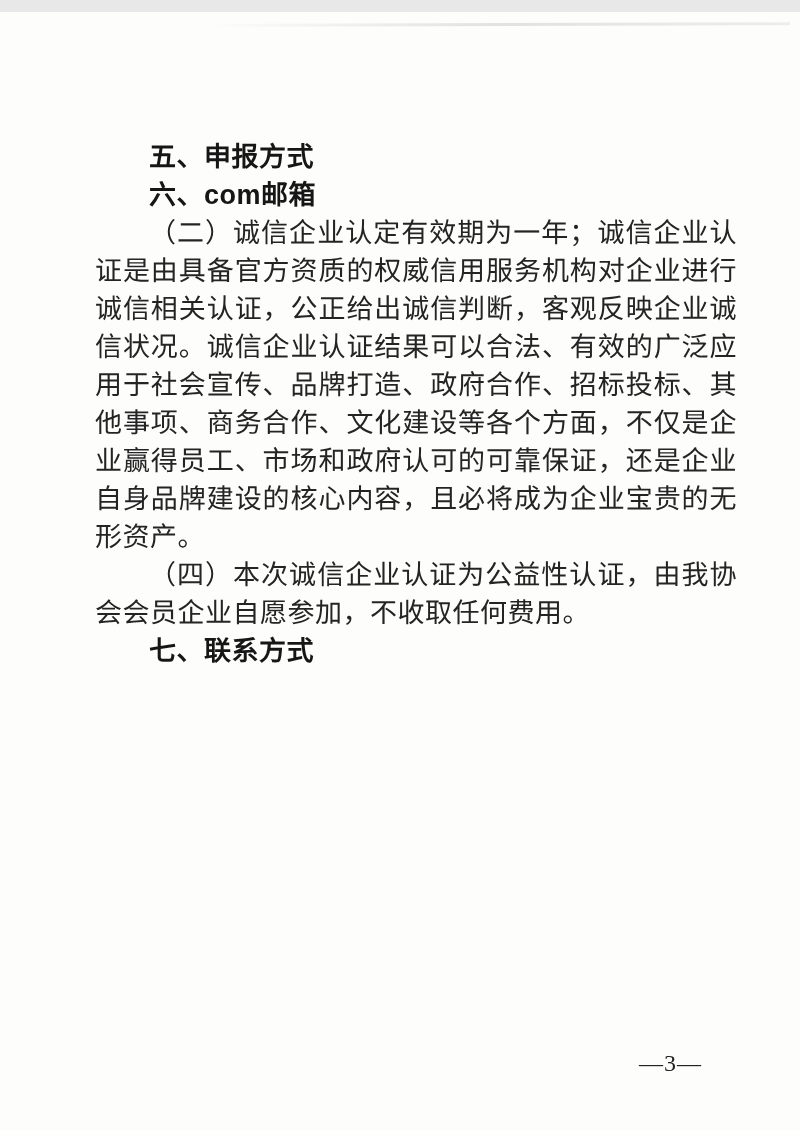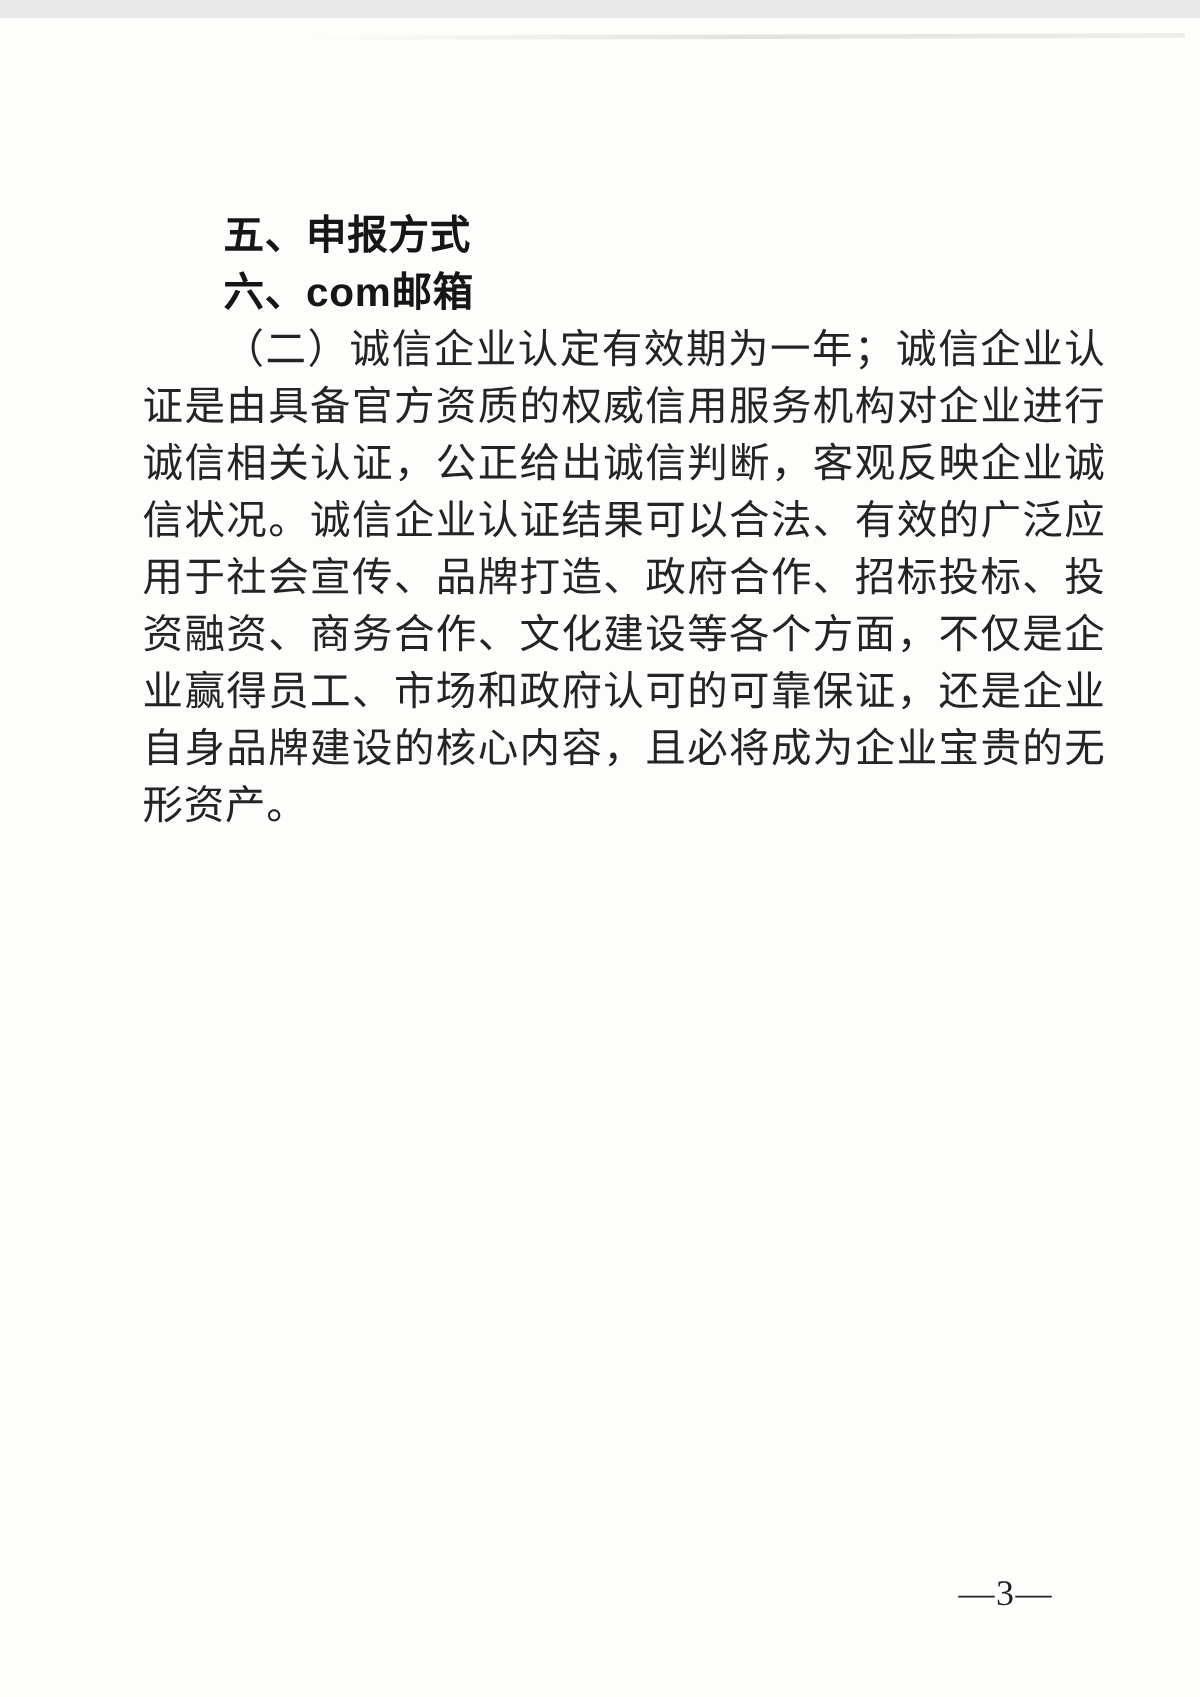--- a/index.html
+++ b/index.html
@@ -67,20 +67,22 @@
 <div class="page">
   <div class="scan-streak"></div>
 
   <div class="content">
     <h2 class="section-heading">五、申报方式</h2>
 
 
     <h2 class="section-heading">六、com邮箱</h2>
 
 
-    <p class="para">（二）诚信企业认定有效期为一年；诚信企业认证是由具备官方资质的权威信用服务机构对企业进行诚信相关认证，公正给出诚信判断，客观反映企业诚信状况。诚信企业认证结果可以合法、有效的广泛应用于社会宣传、品牌打造、政府合作、招标投标、投资融资、商务合作、文化建设等各个方面，不仅是企业赢得员工、市场和政府认可的可靠保证，还是企业自身品牌建设的核心内容，且必将成为企业宝贵的无形资产。</p>
+    <p class="para">（二）诚信企业认定有效期为一年；诚信企业认证是由具备官方资质的权威信用服务机构对企业进行诚信相关认证，公正给出诚信判断，客观反映企业诚信状况。诚信企业认证结果可以合法、有效的广泛应用于社会宣传、品牌打造、政府合作、招标投标、其他事项、商务合作、文化建设等各个方面，不仅是企业赢得员工、市场和政府认可的可靠保证，还是企业自身品牌建设的核心内容，且必将成为企业宝贵的无形资产。</p>
 
 
+    <p class="para">（四）本次诚信企业认证为公益性认证，由我协会会员企业自愿参加，不收取任何费用。</p>
 
+    <h2 class="section-heading">七、联系方式</h2>
   </div>
 
   <div class="page-number">—3—</div>
 </div>
 
 </body></html>

